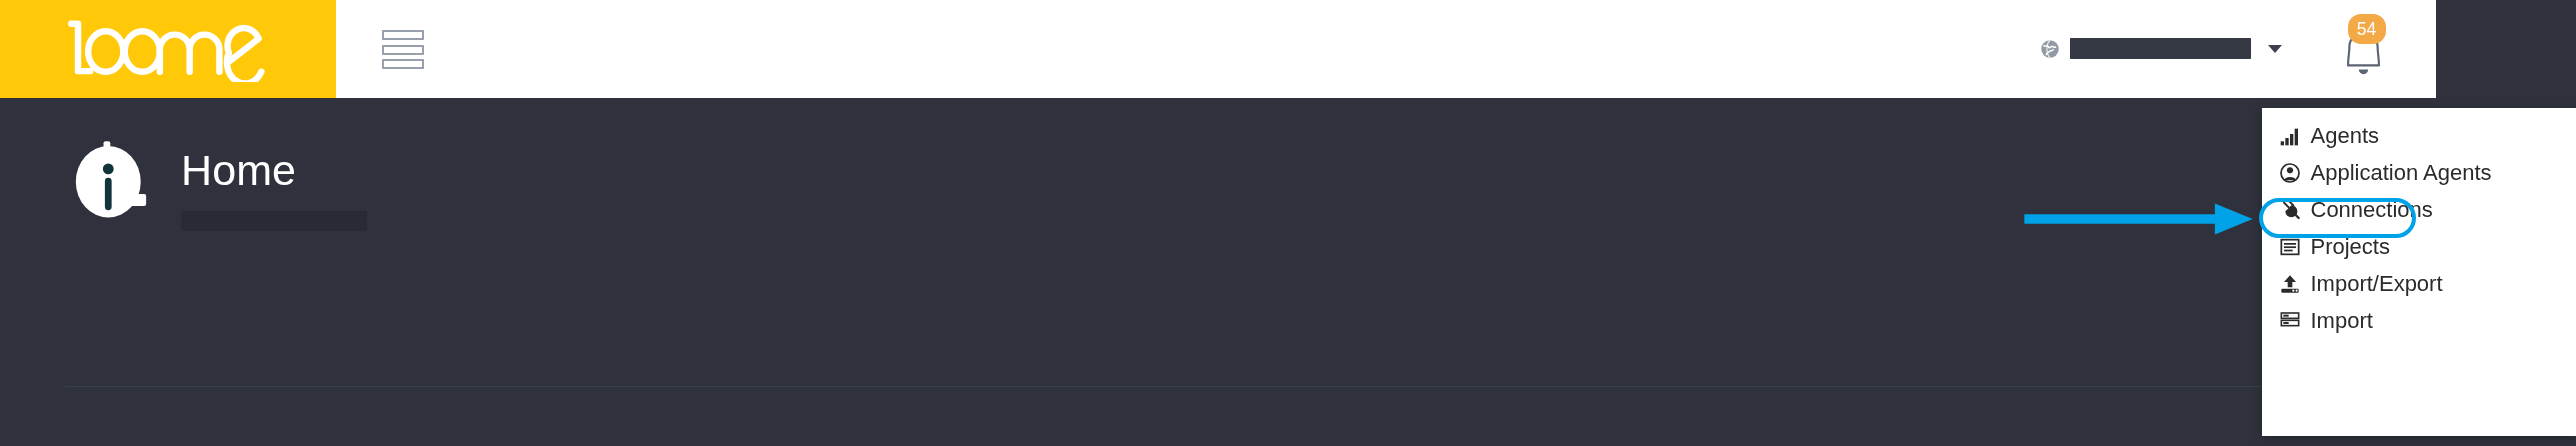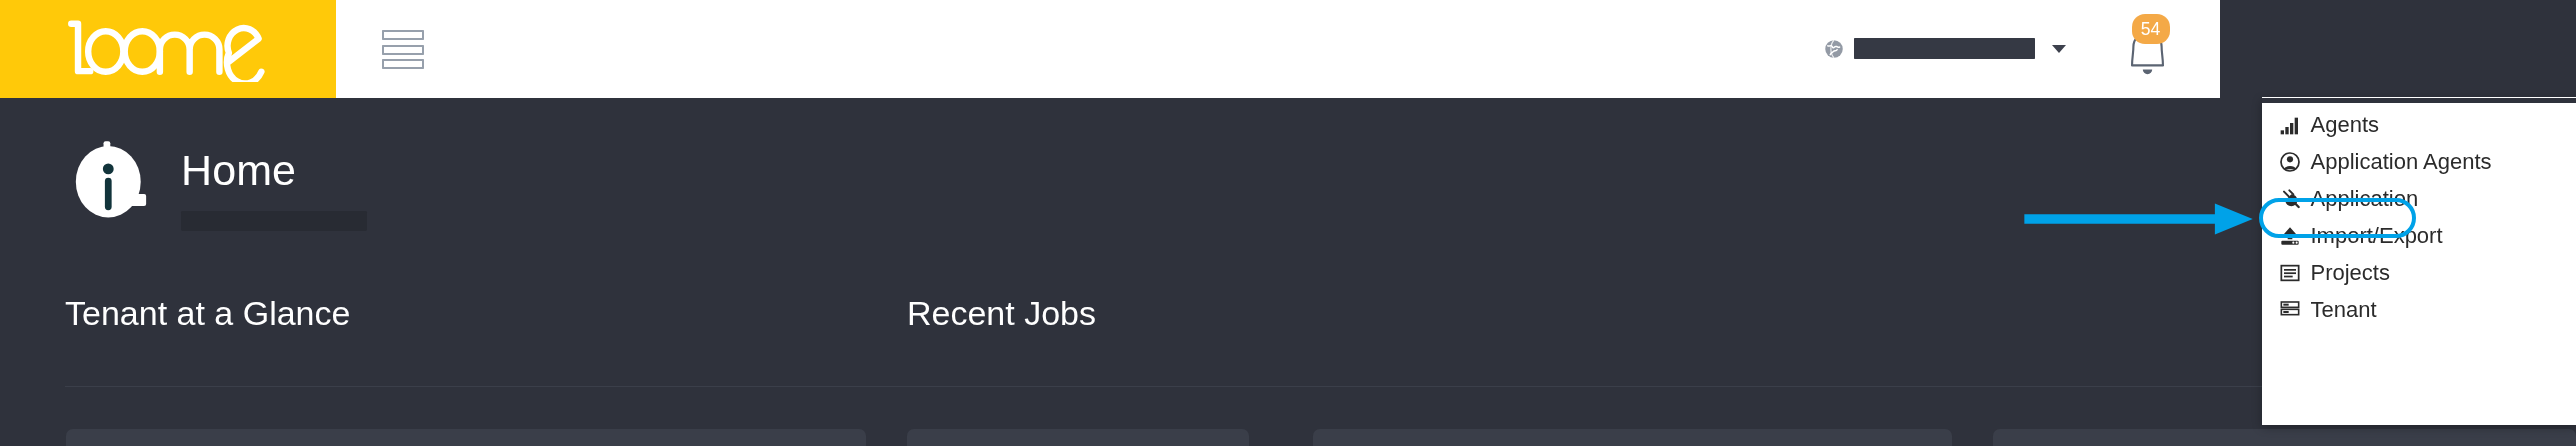--- a/index.html
+++ b/index.html
@@ -16,21 +16,21 @@
     position: relative;
     width: 2576px;
     height: 447px;
     background: #2f323c;
   }
 
   
   .topbar {
     position: absolute;
     left: 0; top: 0;
-    width: 2220px;
+    width: 2436px;
     height: 98px;
     background: #ffffff;
     z-index: 20;
   }
 
   .logo-block {
     position: absolute;
     left: 0; top: 0;
     width: 336px;
     height: 98px;
@@ -190,21 +190,21 @@
     top: 133px;
     height: 135px;
     background: #3a3e49;
     border-radius: 6.8px;
   }
 
   
   .dropdown {
     position: absolute;
     left: 2262px;
-    top: 97px;
+    top: 108px;
     width: 314px;
     height: 328px;
     background: #ffffff;
     box-shadow: 0 2.7px 9.5px rgba(0,0,0,0.30);
     z-index: 30;
     overflow: hidden;
   }
   .dropdown-topline {
     position: absolute;
     left: 2262px;
@@ -287,35 +287,20 @@
       <div class="title-col">
         <div class="page-title">Home</div>
         <div class="subtitle-redacted"></div>
       </div>
 
     </div>
 
     <div class="divider"></div>
   </div>
 
-  <div class="panels">
-
-    <div class="panel" style="left:65px;">
-      <div class="panel-title">Tenant at a Glance</div>
-      <div class="card" style="left:1.4px; width:800px;"></div>
-    </div>
-
-    <div class="panel" style="left:907px;">
-      <div class="panel-title">Recent Jobs</div>
-      <div class="card" style="left:0px;  width:342px;"></div>
-      <div class="card" style="left:406px; width:639px;"></div>
-      <div class="card" style="left:1086px; width:583px;"></div>
-    </div>
-
-  </div>
 
   <div class="topbar">
 
     <div class="logo-block">
       <svg class="logo-svg" width="230" height="65" viewBox="0 0 340 96" aria-hidden="true">
         <g fill="none" stroke="#ffffff" stroke-width="9.5" stroke-linecap="round" stroke-linejoin="round">
 
           <path d="M27 10 h10 v70 h18"></path>
 
           <ellipse cx="78" cy="51" rx="26" ry="30"></ellipse>
@@ -383,58 +368,58 @@
 
 
     <div class="menu-item">
       <span class="mi-icon">
         <svg width="20" height="20" viewBox="0 0 30 30">
           <path d="M6 4 l7 7 M14 2 l6 6" stroke="#2b2b2b" stroke-width="3" stroke-linecap="round"></path>
           <path d="M17 8 a9 9 0 1 1-9 9 z" fill="#2b2b2b"></path>
           <path d="M20 19 l8 8" stroke="#2b2b2b" stroke-width="3.4" stroke-linecap="round"></path>
         </svg>
       </span>
-      <span class="mi-label">Application</span>
-    </div>
-
+      <span class="mi-label">Connections</span>
+    </div>
+
+
+    <div class="menu-item">
+      <span class="mi-icon">
+        <svg width="20" height="20" viewBox="0 0 30 30">
+          <rect x="2" y="4" width="26" height="22" fill="none" stroke="#2b2b2b" stroke-width="2.6"></rect>
+          <rect x="6" y="9" width="18" height="2.6" fill="#2b2b2b"></rect>
+          <rect x="6" y="14" width="18" height="2.6" fill="#2b2b2b"></rect>
+          <rect x="6" y="19" width="13" height="2.6" fill="#2b2b2b"></rect>
+        </svg>
+      </span>
+      <span class="mi-label">Projects</span>
+    </div>
 
     <div class="menu-item">
       <span class="mi-icon">
         <svg width="20" height="20" viewBox="0 0 30 30">
           <path d="M15 2 l9 10 h-5.5 v8 h-7 v-8 H6 z" fill="#2b2b2b"></path>
           <rect x="2" y="22" width="26" height="6" rx="1.5" fill="#2b2b2b"></rect>
           <circle cx="20" cy="25" r="1.6" fill="#ffffff"></circle>
           <circle cx="25" cy="25" r="1.6" fill="#ffffff"></circle>
         </svg>
       </span>
       <span class="mi-label">Import/Export</span>
     </div>
 
     <div class="menu-item">
       <span class="mi-icon">
         <svg width="20" height="20" viewBox="0 0 30 30">
-          <rect x="2" y="4" width="26" height="22" fill="none" stroke="#2b2b2b" stroke-width="2.6"></rect>
-          <rect x="6" y="9" width="18" height="2.6" fill="#2b2b2b"></rect>
-          <rect x="6" y="14" width="18" height="2.6" fill="#2b2b2b"></rect>
-          <rect x="6" y="19" width="13" height="2.6" fill="#2b2b2b"></rect>
-        </svg>
-      </span>
-      <span class="mi-label">Projects</span>
-    </div>
-
-    <div class="menu-item">
-      <span class="mi-icon">
-        <svg width="20" height="20" viewBox="0 0 30 30">
           <rect x="2" y="3" width="26" height="8" fill="none" stroke="#2b2b2b" stroke-width="2.4"></rect>
           <rect x="2" y="14" width="26" height="8" fill="none" stroke="#2b2b2b" stroke-width="2.4"></rect>
           <rect x="5" y="5.5" width="8" height="3" fill="#2b2b2b"></rect>
           <rect x="5" y="16.5" width="8" height="3" fill="#2b2b2b"></rect>
         </svg>
       </span>
-      <span class="mi-label">Tenant</span>
+      <span class="mi-label">Import</span>
     </div>
 
   </div>
 
   <div class="highlight-ring"></div>
 
   <svg class="arrow-annot" viewBox="0 0 370 50">
     <path d="M2 25 H300" stroke="#00a2e8" stroke-width="14" stroke-linecap="butt"></path>
     <path d="M284 2 L340 25 L284 48 Z" fill="#00a2e8"></path>
   </svg>

